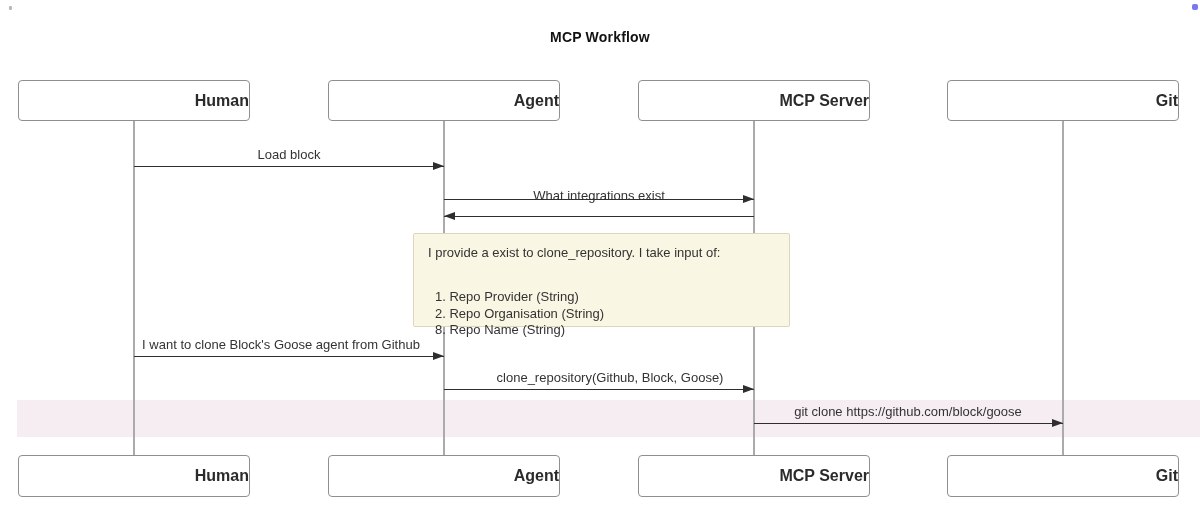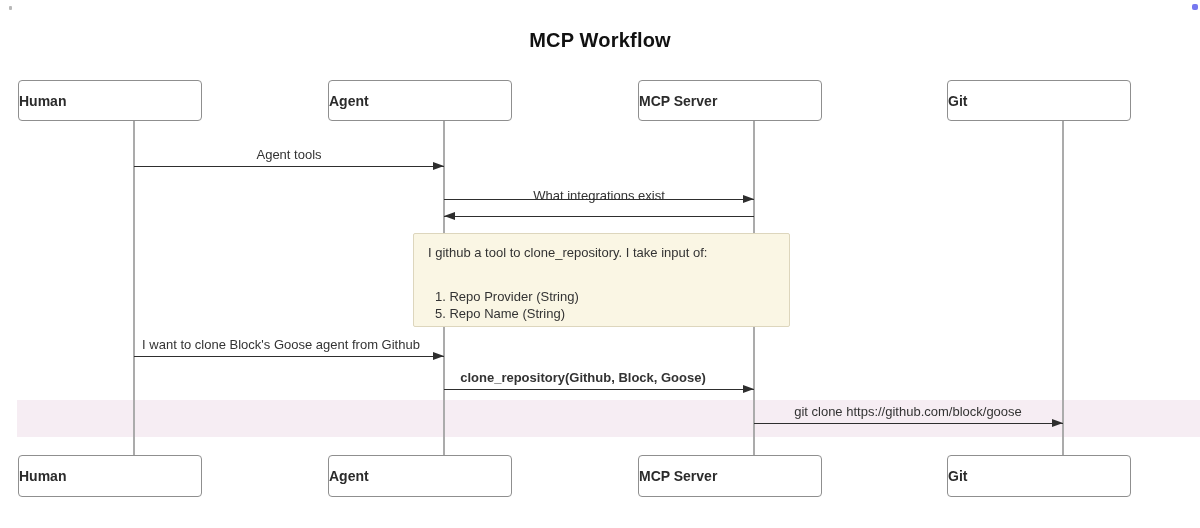--- a/index.html
+++ b/index.html
@@ -1,25 +1,25 @@
 <!DOCTYPE html>
 <html><head>
 <meta charset="utf-8">
 <style>
   html,body{margin:0;padding:0;background:#ffffff;}
   body{font-family:"Liberation Sans","DejaVu Sans",sans-serif;}
   #stage{position:relative;width:1200px;height:528px;background:#ffffff;overflow:hidden;}
 
   .title{position:absolute;top:29px;left:0;width:1200px;text-align:center;
-         font-size:20px;font-weight:bold;color:#111;letter-spacing:.2px;}
+         font-size:14px;font-weight:bold;color:#111;letter-spacing:.2px;}
 
-  .actor-box{position:absolute;width:184px;height:41px;background:#fff;
+  .actor-box{position:absolute;width:232px;height:41px;background:#fff;
              border:1px solid #8f8f8f;border-radius:4px;box-sizing:border-box;
-             display:flex;align-items:center;justify-content:flex-start;
-             font-size:14px;font-weight:bold;color:#2b2b2b;z-index:6;}
+             display:flex;align-items:center;justify-content:flex-end;
+             font-size:16px;font-weight:bold;color:#2b2b2b;z-index:6;}
 
   .lifeline{position:absolute;width:2px;background:#ababab;top:121px;height:334px;z-index:2;}
 
   .band{position:absolute;left:17px;top:400px;width:1183px;height:37px;z-index:1;}
 
   .msg-label{position:absolute;transform:translateX(-50%);white-space:nowrap;
              font-size:13px;color:#333;z-index:4;background:transparent;}
   .msg-line{position:absolute;height:0;border-top:1.8px solid #2e2e2e;z-index:3;}
   .head-right{position:absolute;width:0;height:0;border-left:11px solid #2e2e2e;
               border-top:4.5px solid transparent;border-bottom:4.5px solid transparent;z-index:3;}
@@ -60,52 +60,53 @@
     <span>Agent</span>
   </div>
   <div class="actor-box" style="left:638px;top:80px;">
     <span>MCP Server</span>
   </div>
   <div class="actor-box" style="left:947px;top:80px;">
     <span>Git</span>
   </div>
 
   <div>
-    <div class="msg-label" style="left:289px;top:147px;">Agent tools</div>
+    <div class="msg-label" style="left:289px;top:147px;">Load block</div>
     <div class="msg-line" style="left:134px;top:166px;width:310px;"></div>
     <div class="head-right" style="left:433px;top:162px;"></div>
   </div>
 
   <div>
     <div class="msg-label" style="left:599px;top:180px;margin-top:8px;">What integrations exist</div>
     <div class="msg-line" style="left:444px;top:199px;width:310px;"></div>
     <div class="head-right" style="left:743px;top:195px;"></div>
   </div>
 
   <div>
     <div class="msg-line" style="left:444px;top:216px;width:310px;"></div>
     <div class="head-left" style="left:444px;top:212px;"></div>
   </div>
 
   <div class="note" style="background:#faf6e4;">
-    <div>I github a tool to clone_repository. I take input of:</div>
+    <div>I provide a exist to clone_repository. I take input of:</div>
     <div class="note-list">
       <div>1. Repo Provider (String)</div>
-      <div>5. Repo Name (String)</div>
+      <div>2. Repo Organisation (String)</div>
+      <div>8. Repo Name (String)</div>
     </div>
   </div>
 
   <div>
     <div class="msg-label" style="left:281px;top:337px;">I want to clone Block's Goose agent from Github</div>
     <div class="msg-line" style="left:134px;top:356px;width:310px;"></div>
     <div class="head-right" style="left:433px;top:352px;"></div>
   </div>
 
   <div>
-    <div class="msg-label" style="left:583px;top:370px;font-weight:bold;">clone_repository(Github, Block, Goose)</div>
+    <div class="msg-label" style="left:610px;top:370px;">clone_repository(Github, Block, Goose)</div>
     <div class="msg-line" style="left:444px;top:389px;width:310px;"></div>
     <div class="head-right" style="left:743px;top:385px;"></div>
   </div>
 
   <div>
     <div class="msg-label" style="left:908px;top:404px;">git clone https://github.com/block/goose</div>
     <div class="msg-line" style="left:754px;top:423px;width:309px;"></div>
     <div class="head-right" style="left:1052px;top:419px;"></div>
   </div>
 

